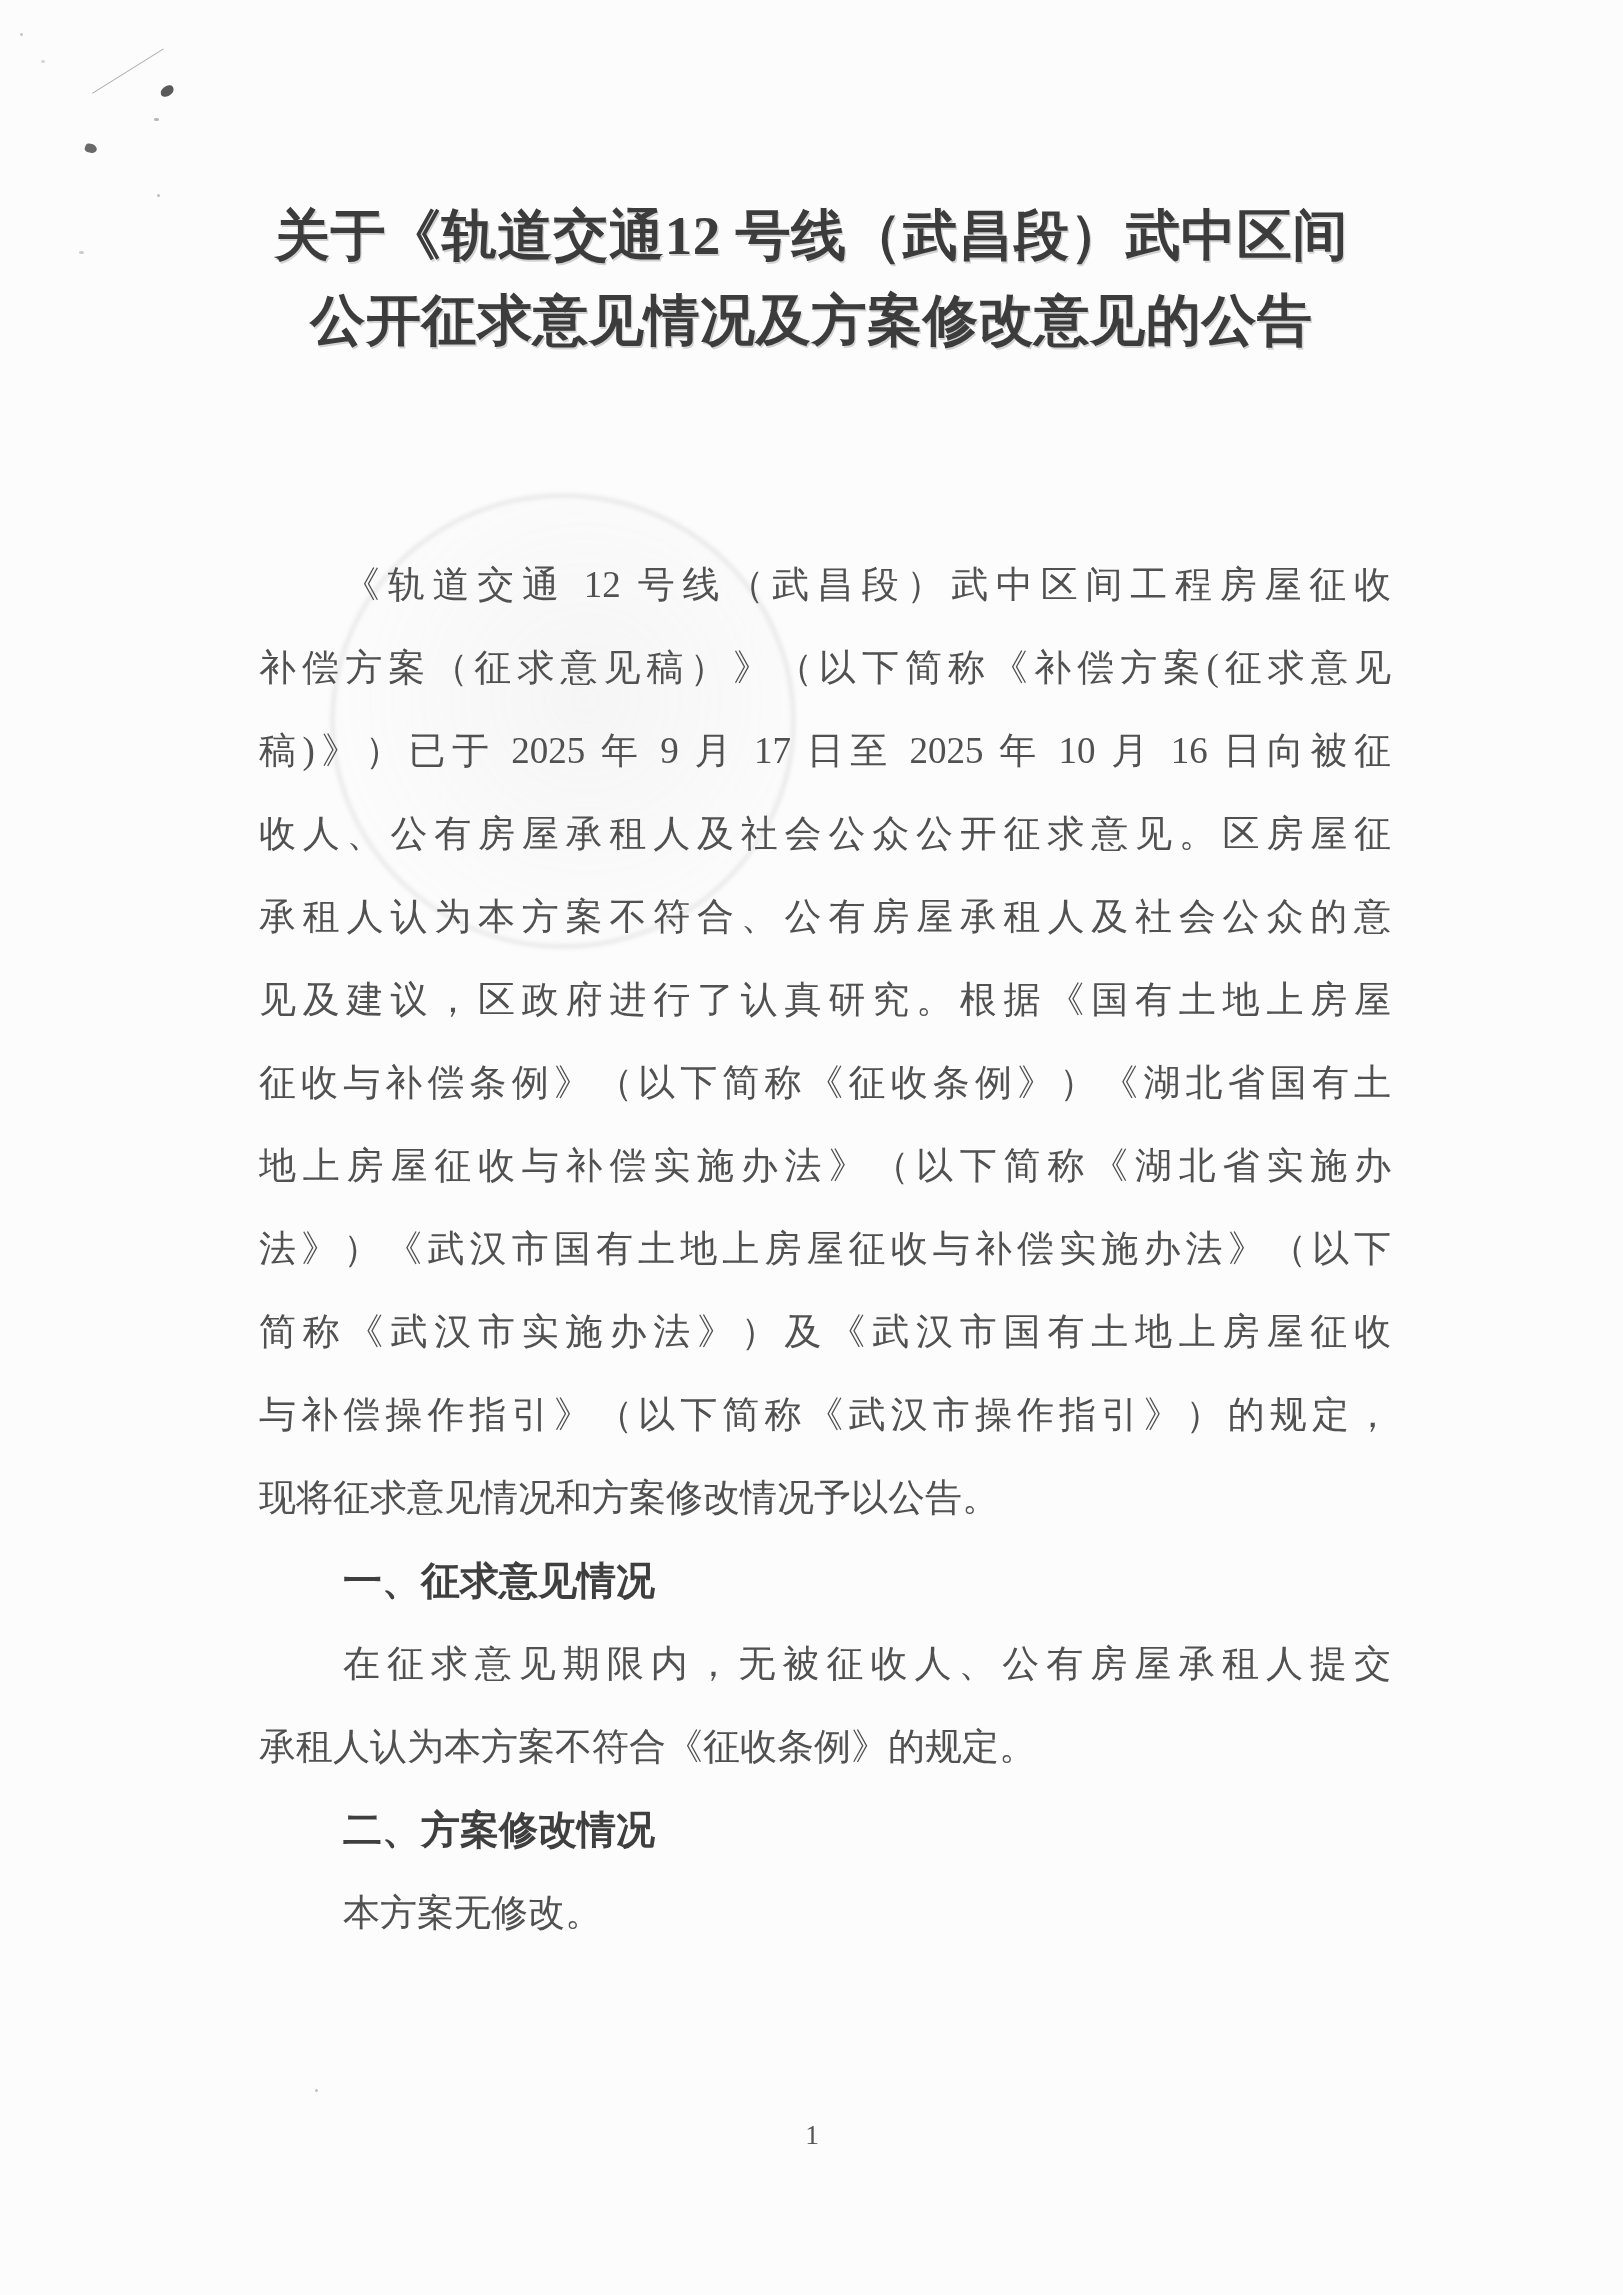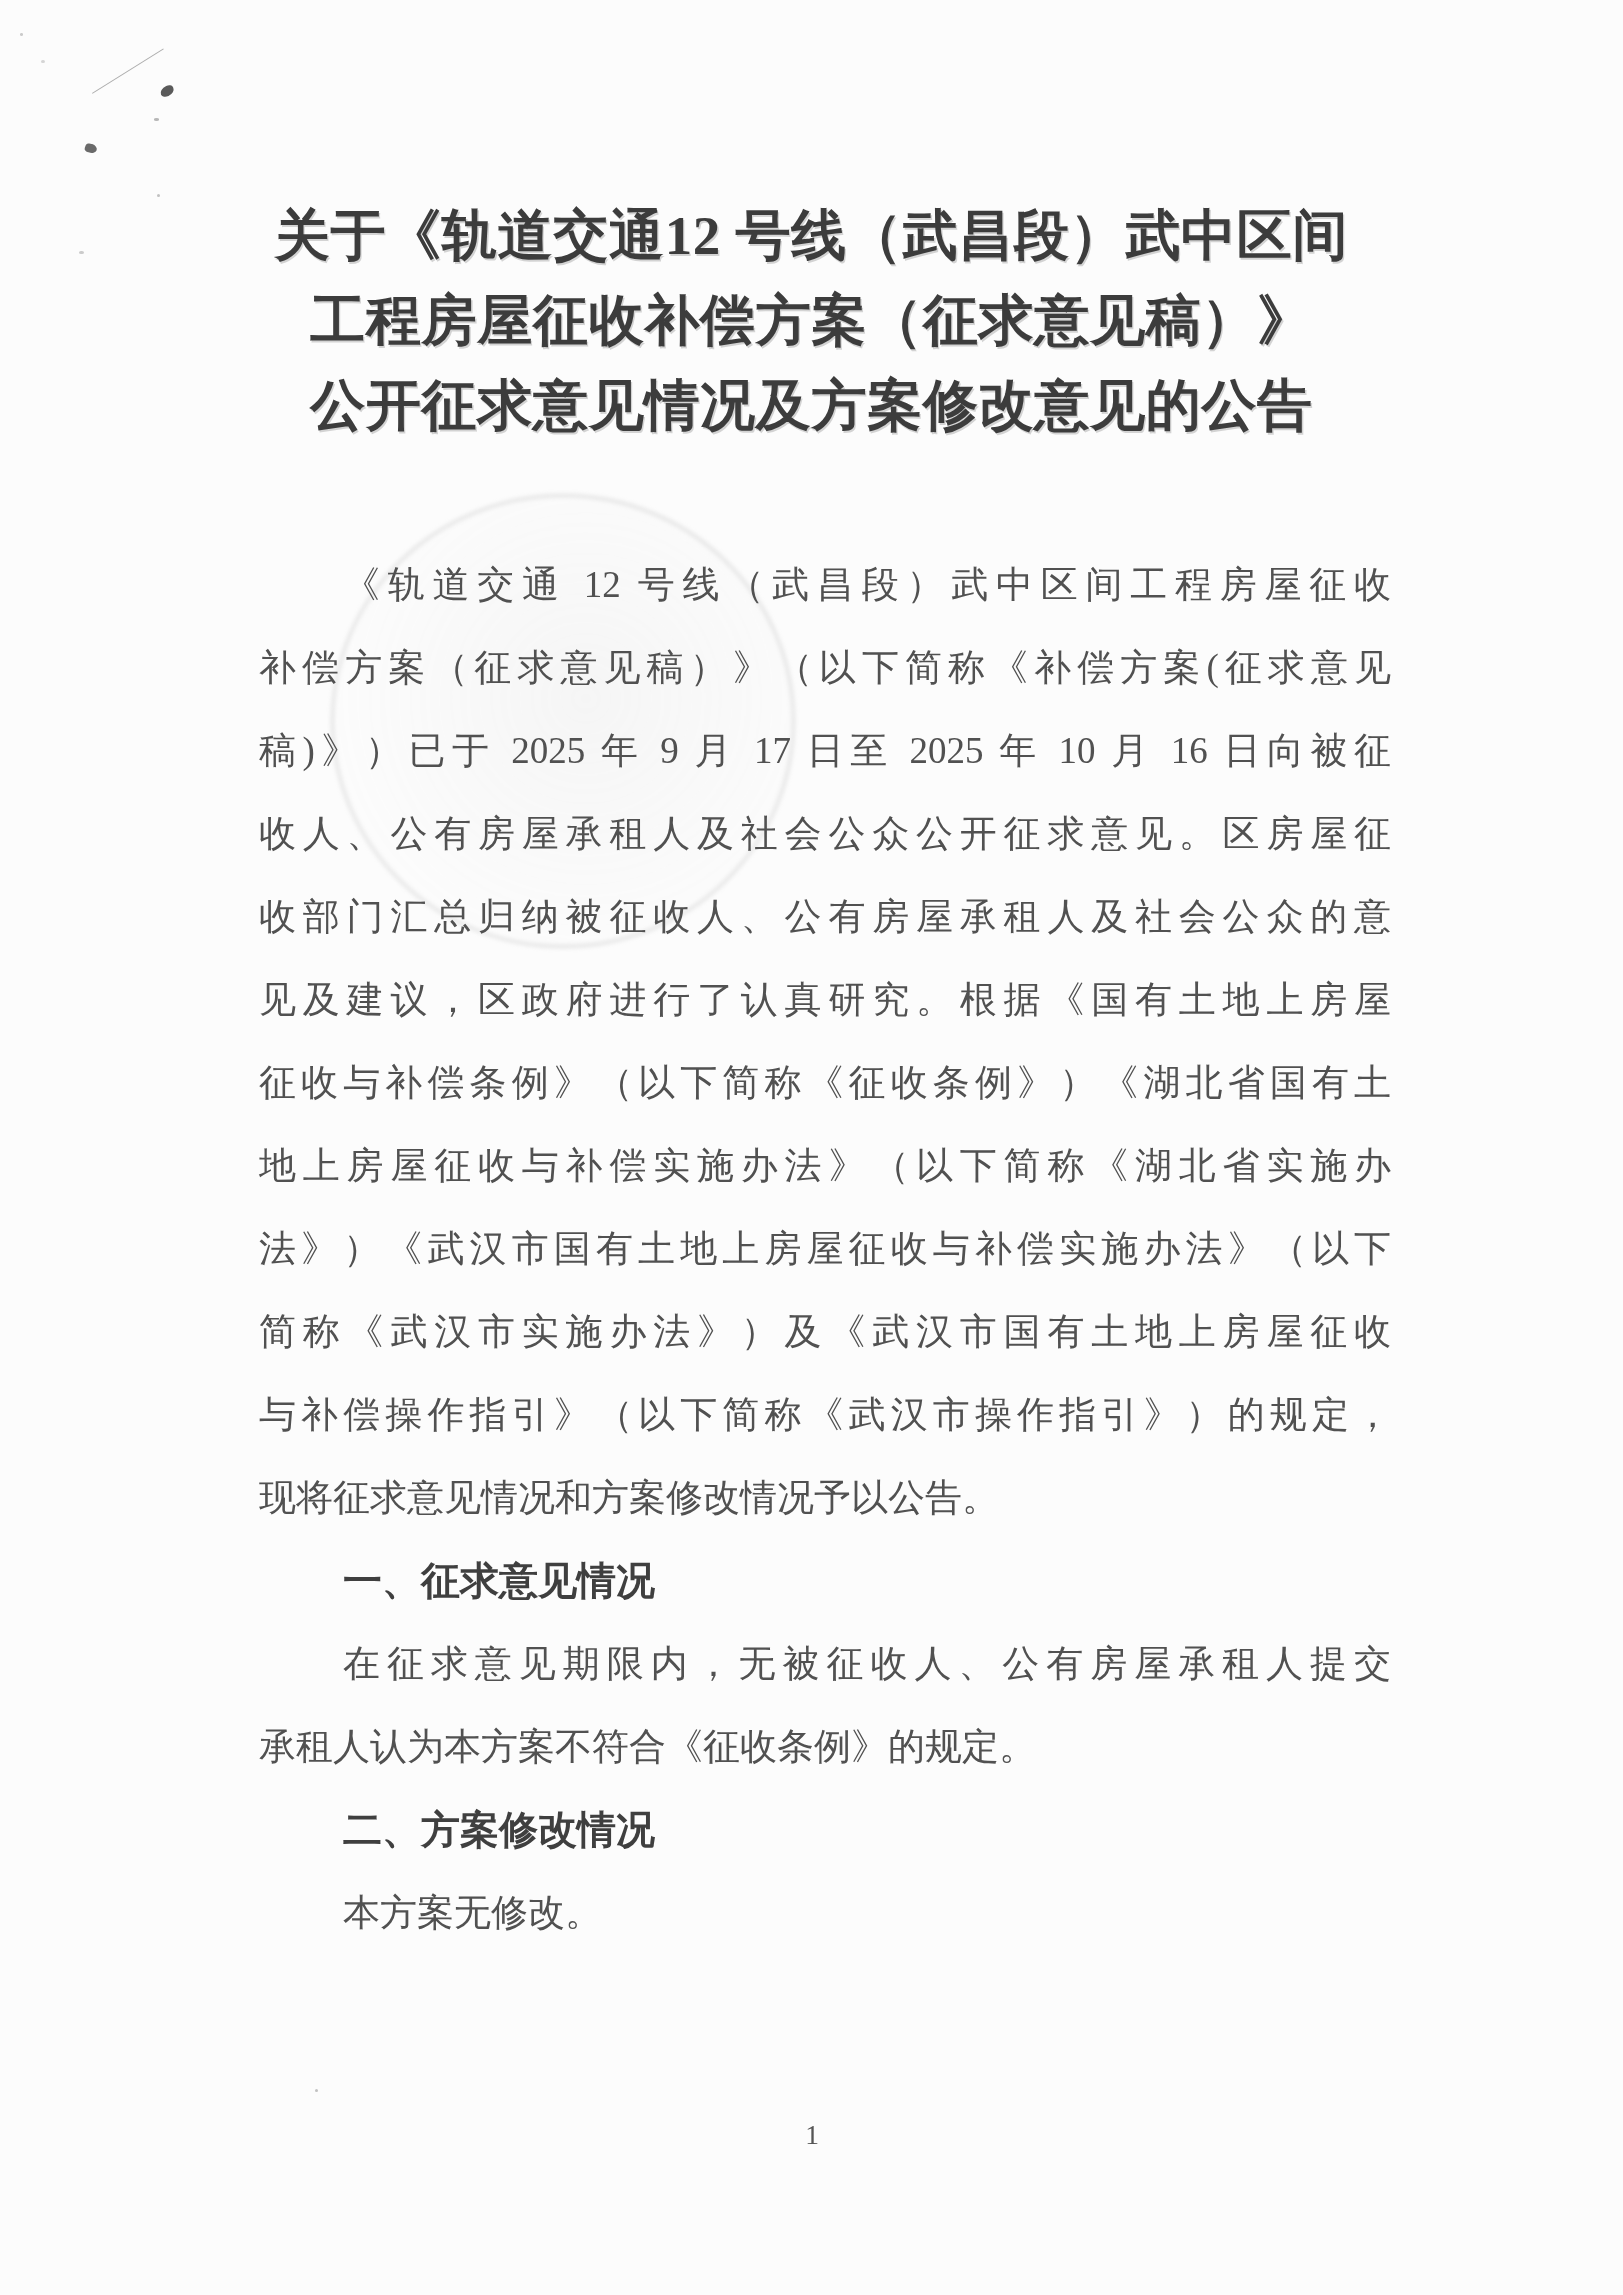--- a/index.html
+++ b/index.html
@@ -76,30 +76,29 @@
 <div class="scratch"></div>
 <div class="speck s1"></div>
 <div class="speck s2"></div>
 <div class="speck s3"></div>
 <div class="speck s4"></div>
 <div class="speck s5"></div>
 <div class="speck s6"></div>
 
 <div class="title">
   <div>关于《轨道交通12 号线（武昌段）武中区间</div>
-  <div>工程房屋征收补偿方案（征求意见稿）》</div>
   <div>公开征求意见情况及方案修改意见的公告</div>
 </div>
 
 <div class="bodytext">
   <div class="bline j ind">《轨道交通 12 号线（武昌段）武中区间工程房屋征收</div>
   <div class="bline j">补偿方案（征求意见稿）》（以下简称《补偿方案(征求意见</div>
   <div class="bline j">稿)》）已于 2025 年 9 月 17 日至 2025 年 10 月 16 日向被征</div>
   <div class="bline j">收人、公有房屋承租人及社会公众公开征求意见。区房屋征</div>
-  <div class="bline j">收部门汇总归纳被征收人、公有房屋承租人及社会公众的意</div>
+  <div class="bline j">承租人认为本方案不符合、公有房屋承租人及社会公众的意</div>
   <div class="bline j">见及建议，区政府进行了认真研究。根据《国有土地上房屋</div>
   <div class="bline j">征收与补偿条例》（以下简称《征收条例》）《湖北省国有土</div>
   <div class="bline j">地上房屋征收与补偿实施办法》（以下简称《湖北省实施办</div>
   <div class="bline j">法》）《武汉市国有土地上房屋征收与补偿实施办法》（以下</div>
   <div class="bline j">简称《武汉市实施办法》）及《武汉市国有土地上房屋征收</div>
   <div class="bline j">与补偿操作指引》（以下简称《武汉市操作指引》）的规定，</div>
   <div class="bline">现将征求意见情况和方案修改情况予以公告。</div>
 
   <div class="hline">一、征求意见情况</div>
 

